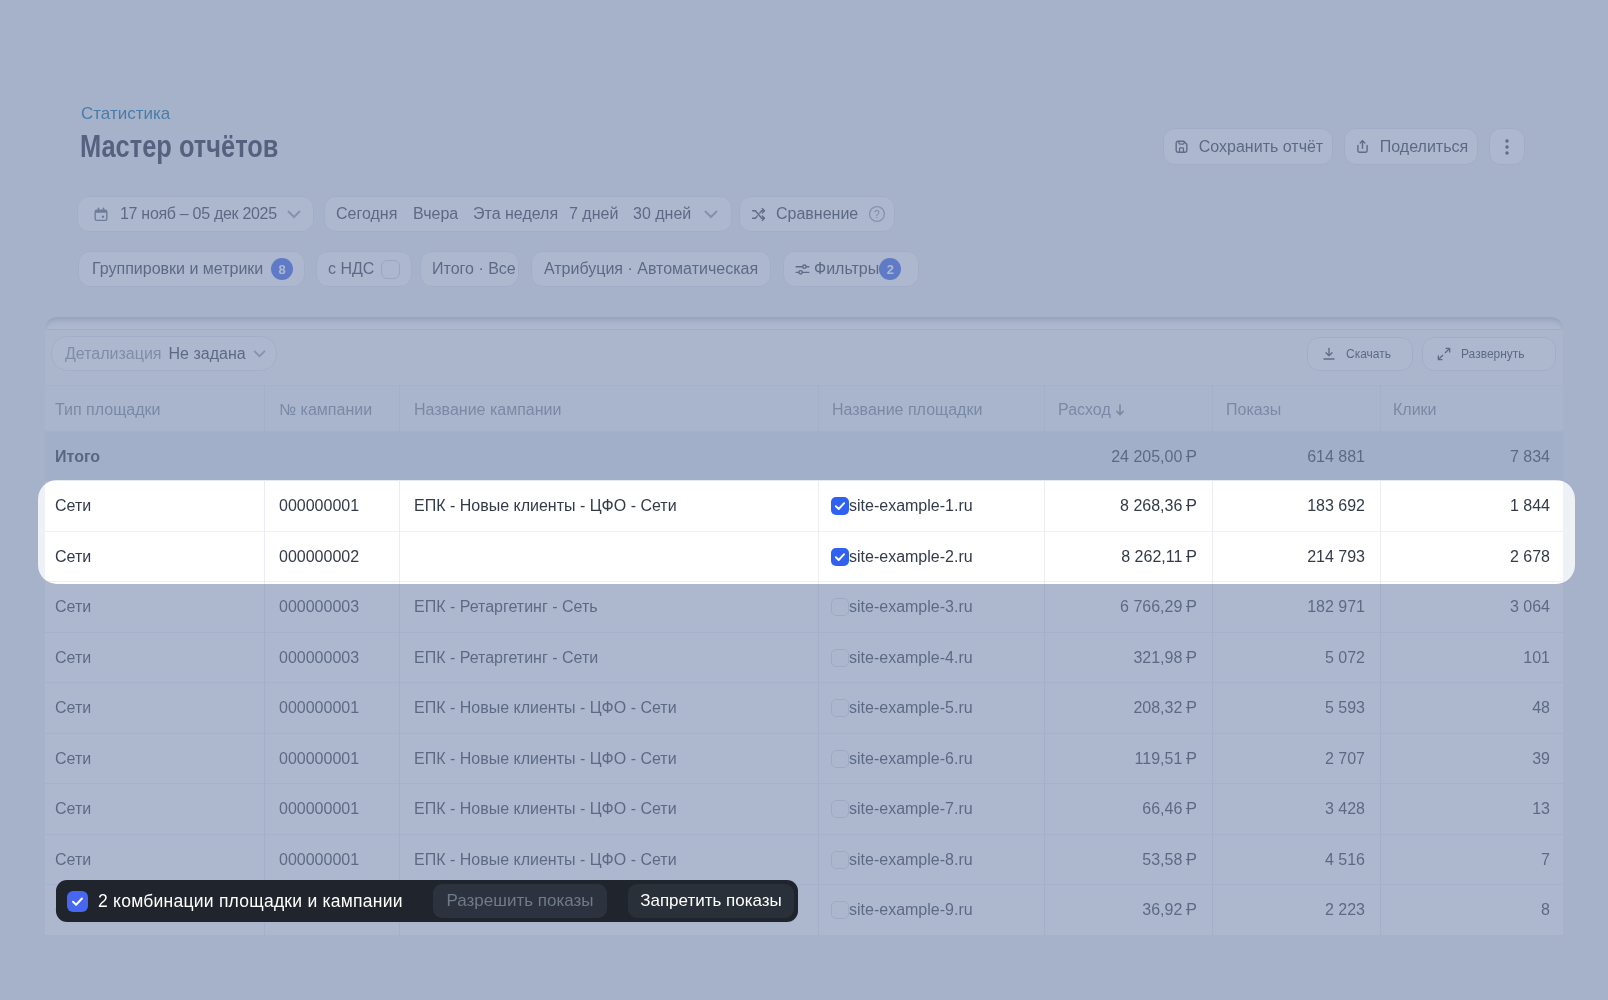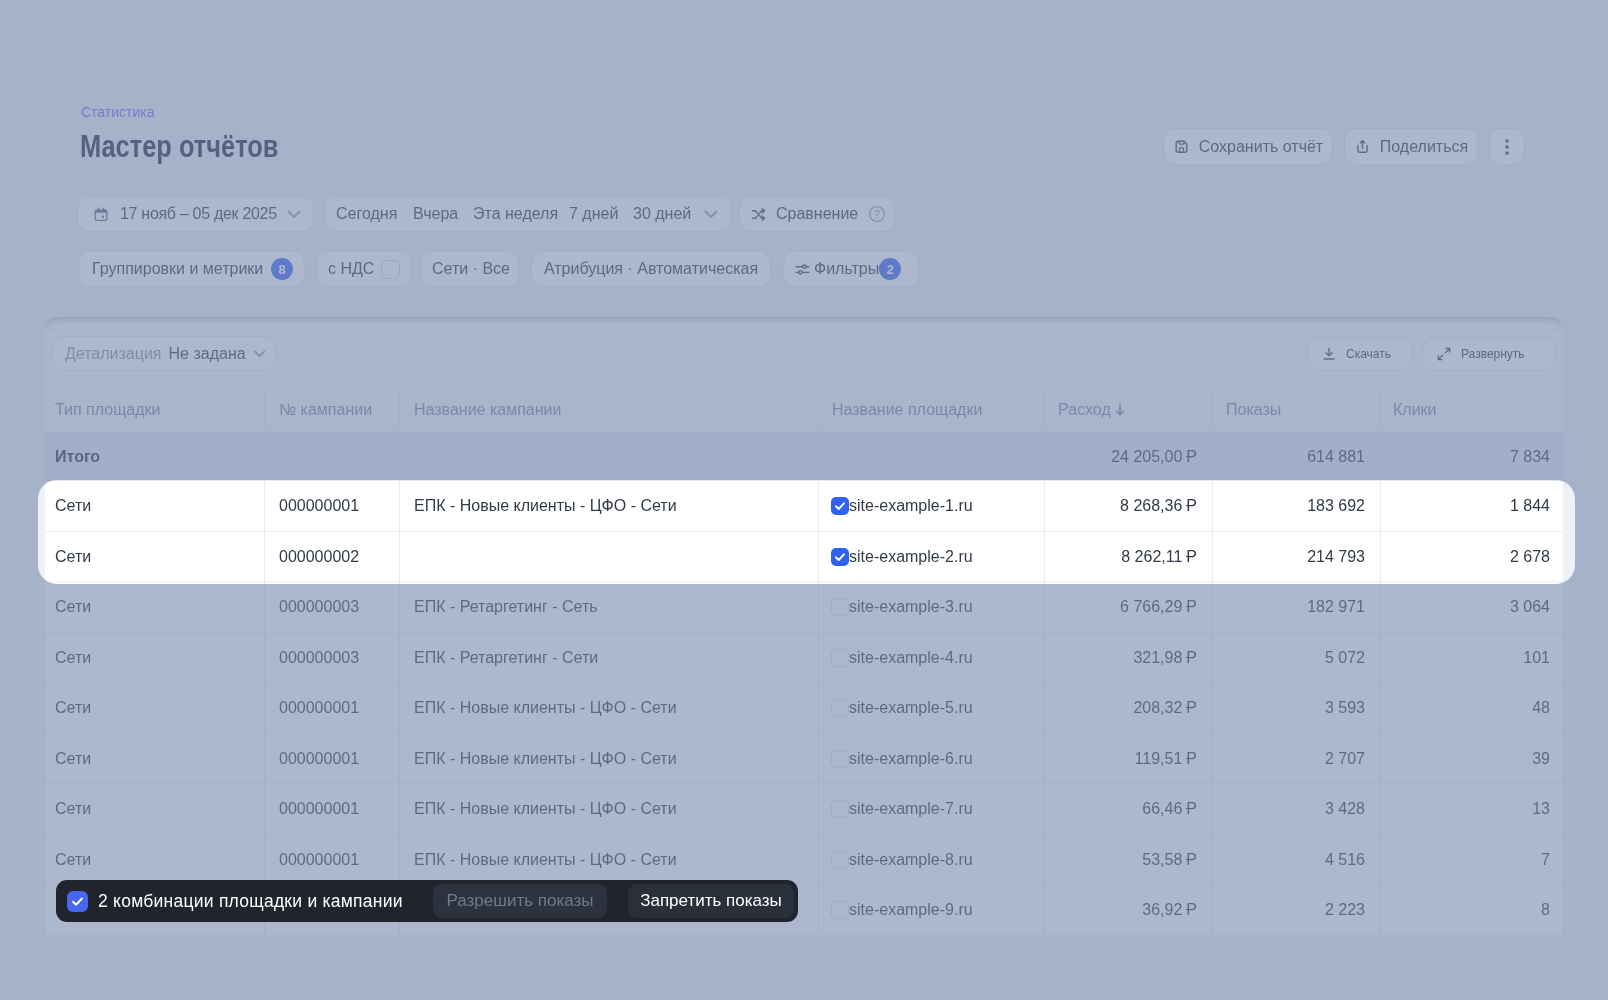--- a/index.html
+++ b/index.html
@@ -2,21 +2,21 @@
 <html lang="ru"><head><meta charset="utf-8">
 <style>
   * { margin:0; padding:0; box-sizing:border-box; }
   html,body { width:1608px; height:1000px; }
   #root { position:relative; width:1608px; height:1000px; overflow:hidden;
           background:#eef1f5; font-family:"Liberation Sans",sans-serif;
           color:#2b323f; white-space:nowrap; }
   .abs { position:absolute; }
   svg { display:block; flex:0 0 auto; }
 
-  .crumb { position:absolute; left:81px; top:104px; font-size:14px; color:#8b5cf6; }
+  .crumb { position:absolute; left:81px; top:104px; font-size:17px; color:#0369a1; }
   .title { position:absolute; left:80px; top:129px; font-size:31px; font-weight:700;
             color:#23293a; transform:scaleX(0.82); transform-origin:0 0; }
 
   .btn { position:absolute; top:128px; height:37px; display:flex; align-items:center;
           justify-content:center; gap:9px; background:#fff; border:1px solid #e0e4eb;
           border-radius:12px; font-size:16px; font-weight:500; color:#323a48; }
 
   .chip { position:absolute; height:36px; display:flex; align-items:center;
            background:#fff; border:1px solid #e3e7ed; border-radius:12px;
            font-size:16px; color:#323a48; }
@@ -144,21 +144,21 @@
 
   <div class="chip" style="left:78px;top:251px;width:227px;padding:0 11px 0 13px;justify-content:space-between">
     <span>Группировки и метрики</span>
       <span class="badge">8</span>
   </div>
   <div class="chip" style="left:316px;top:251px;width:96px;padding:0 11px 0 11px;justify-content:space-between">
     <span>с НДС</span>
       <span class="toggle"></span>
   </div>
   <div class="chip" style="left:420px;top:251px;width:99px;padding:0 0 0 11px">
-    <span>Сети · Все</span>
+    <span>Итого · Все</span>
   </div>
   <div class="chip" style="left:531px;top:251px;width:240px;justify-content:center">
     <span>Атрибуция · Автоматическая</span>
   </div>
   <div class="chip" style="left:783px;top:251px;width:136px;padding:0 10px;gap:3px">
     <svg width="17" height="17" viewBox="0 0 24 24" fill="none" stroke="#3a4350" stroke-width="2" stroke-linecap="round">
         <path d="M3 8 h9 M17.5 8 h3.5"></path>
         <circle cx="14.7" cy="8" r="2.4"></circle>
         <path d="M3 16 h3.5 M12 16 h9"></path>
         <circle cx="9.3" cy="16" r="2.4"></circle>
@@ -270,21 +270,21 @@
   </div>
   <div class="row" style="top:683.24px">
     <div class="cell" style="left:10px">Сети</div>
     <div class="cell" style="left:234px">000000001</div>
     <div class="cell" style="left:369px">ЕПК - Новые клиенты - ЦФО - Сети</div>
     <div class="cellf" style="left:786px">
         <span class="cb off"></span>
         <span>site-example-5.ru</span>
       </div>
     <div class="cell num" style="left:1002px;width:150px">208,32 <span class="rub">Р<i></i></span></div>
-    <div class="cell num" style="left:1170px;width:150px">3 593</div>
+    <div class="cell num" style="left:1170px;width:150px">5 593</div>
     <div class="cell num" style="left:1355px;width:150px">48</div>
   </div>
   <div class="row" style="top:733.8px">
     <div class="cell" style="left:10px">Сети</div>
     <div class="cell" style="left:234px">000000001</div>
     <div class="cell" style="left:369px">ЕПК - Новые клиенты - ЦФО - Сети</div>
     <div class="cellf" style="left:786px">
         <span class="cb off"></span>
         <span>site-example-6.ru</span>
       </div>

